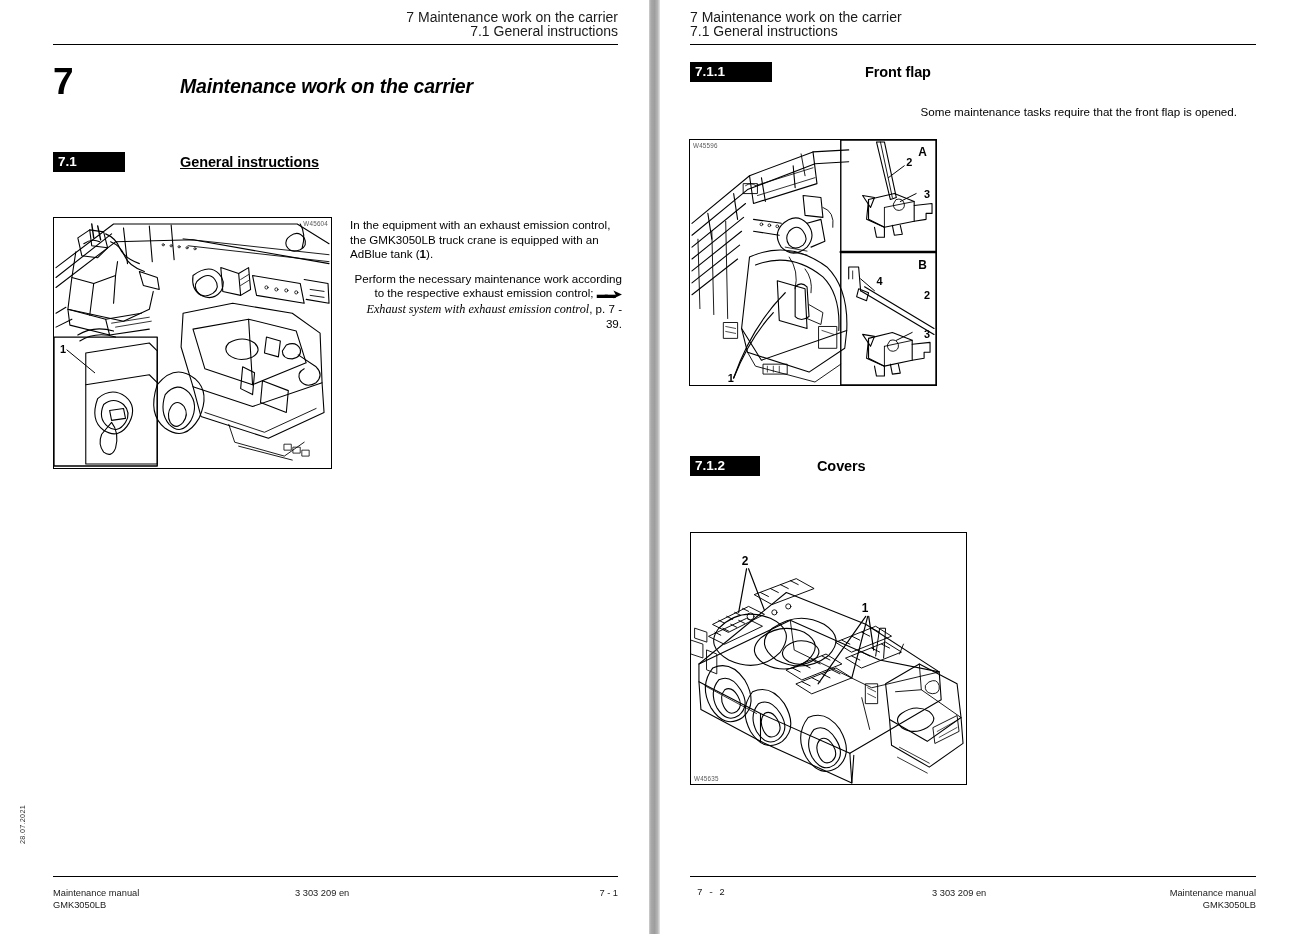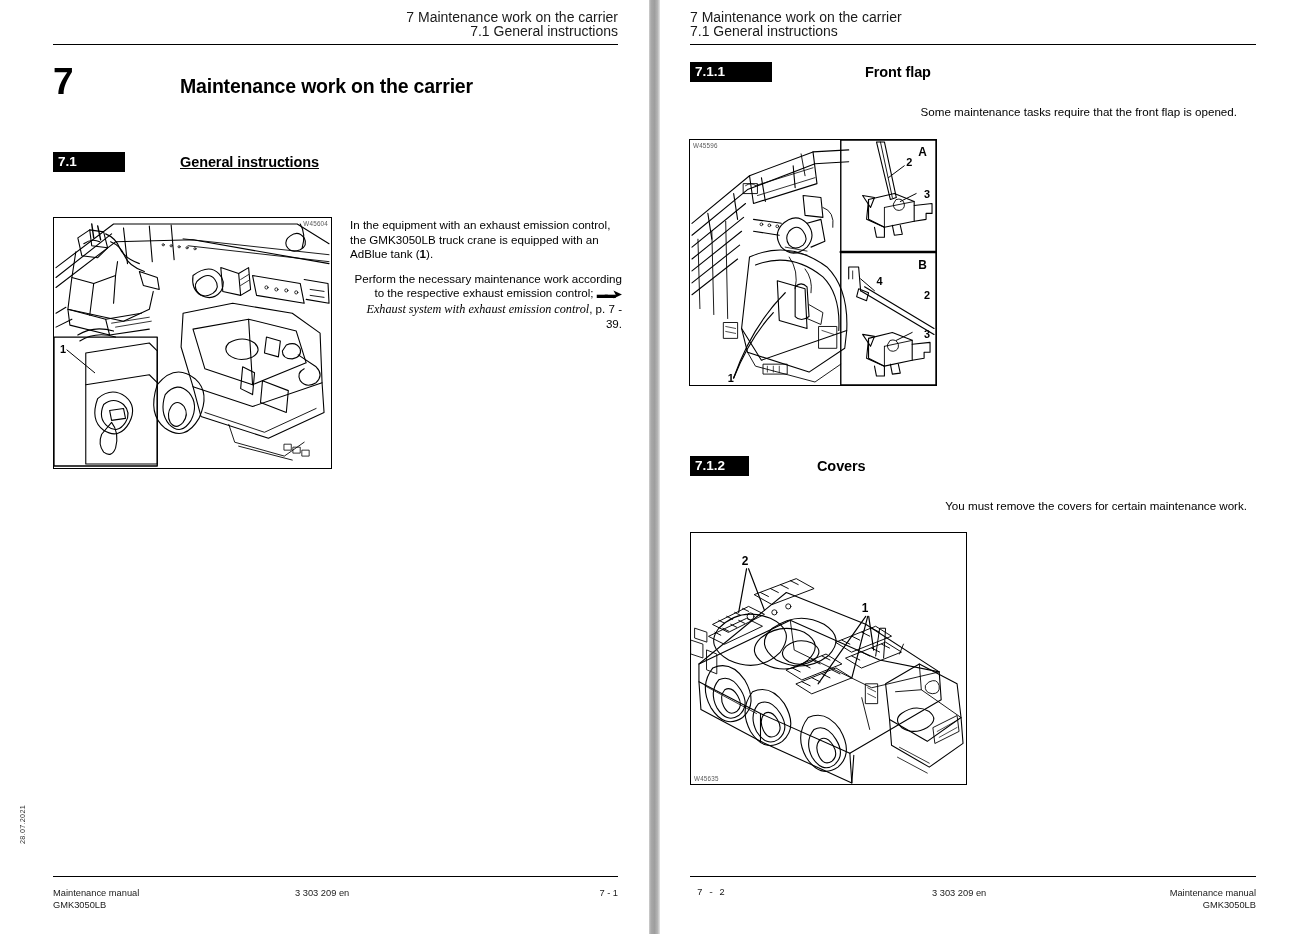--- a/index.html
+++ b/index.html
@@ -43,20 +43,21 @@
     font-weight: bold;
     line-height: 40px;
     letter-spacing: -1px;
   }
   .chaptitle {
     position: absolute;
     left: 180px; top: 75px;
     font-size: 19.5px;
     font-weight: bold;
     letter-spacing: -0.2px;
+    font-style: italic;
   }
 
   
   .secbox {
     position: absolute;
     background: #000;
     color: #fff;
     font-weight: bold;
     font-size: 13.5px;
     height: 20px;
@@ -382,26 +383,23 @@
         <text class="lbl-lg" x="230" y="130">B</text>
         <text class="lbl" x="218" y="26">2</text>
         <text class="lbl" x="236" y="58">3</text>
         <text class="lbl" x="188" y="146">4</text>
         <text class="lbl" x="236" y="160">2</text>
         <text class="lbl" x="236" y="200">3</text>
         <text class="lbl" x="38" y="244">1</text>
       </svg>
     </div>
 
-    <div class="secbox" style="left:30px; top:456px; width:59px;">7.1.2</div>
+    <div class="secbox" style="left:30px; top:456px; width:70px;">7.1.2</div>
     <div class="sectitle" style="left:157px; top:456px;">Covers</div>
 
-    <div class="body" style="left:157px; top:499px; width:430px;">
-      <p>You must remove the covers for certain maintenance work.</p>
-    </div>
 
     <div class="fig" style="left:30px; top:532px; width:277px; height:253px;">
       <div class="figid bl">W45635</div>
       <svg viewBox="0 0 277 253" preserveAspectRatio="none" aria-hidden="true">
         <g fill="none" stroke="#000" stroke-width="1.1" stroke-linejoin="round" stroke-linecap="round">
 
           <path d="M8 132 L96 60 L176 92 L250 140 L252 168 L160 222 L70 182 L8 150 Z"></path>
           <path d="M8 132 L100 88 L190 128 L250 140"></path>
           <path d="M100 88 L104 118 L182 156 L250 140" stroke-width="0.9"></path>
           <path d="M28 96 q22 -22 52 -10 q26 12 10 34 q-22 22 -52 8 q-24 -14 -10 -32 Z"></path>

